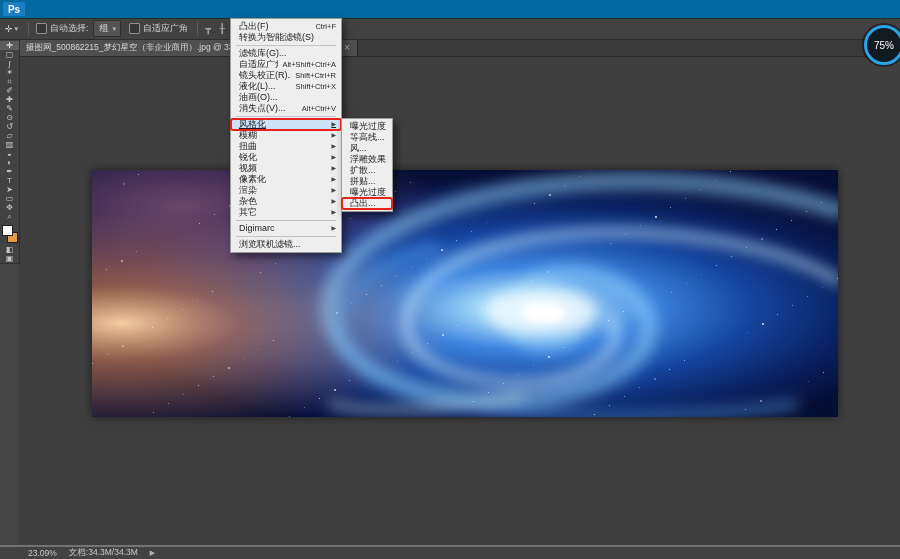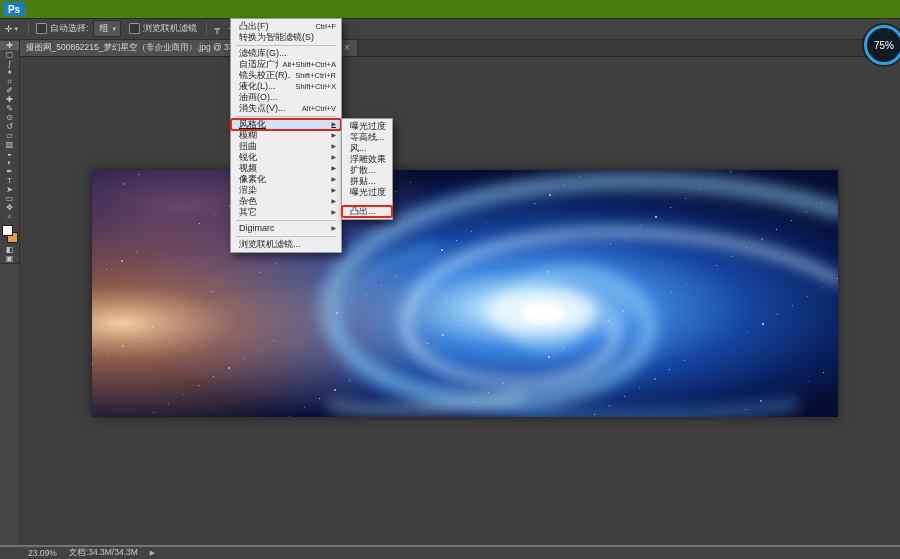--- a/index.html
+++ b/index.html
@@ -1,20 +1,20 @@
 <!DOCTYPE html>
 <html><head>
 <meta charset="utf-8">
 <style>
   html,body{margin:0;padding:0;width:900px;height:559px;overflow:hidden;
     font-family:"Liberation Sans","DejaVu Sans",sans-serif;background:#454545;}
   .screen{position:relative;width:900px;height:559px;background:#454545;overflow:hidden;}
 
   
-  .menubar{position:absolute;top:0;left:0;right:0;height:18px;background:#4d7c0f;
+  .menubar{position:absolute;top:0;left:0;right:0;height:18px;background:#0369a1;
     border-bottom:1px solid #2a2a2a;display:flex;align-items:center;z-index:40;justify-content:space-between;}
   .ps-logo{width:22px;height:14px;margin:0 6px 0 3px;background:#1c7ec2;color:#fff;
     font-size:10px;font-weight:bold;display:flex;align-items:center;justify-content:center;border-radius:1px;}
   .menubar-items{display:flex;height:18px;align-items:center;}
   .menu-item{padding:0 4px;height:16px;line-height:16px;font-size:9px;color:#dcdcdc;cursor:default;white-space:nowrap;}
   .menu-item.open{background:#5e5e5e;}
   .menu-item.annotated{outline:2px solid #e8231a;outline-offset:-1px;border-radius:2px;}
 
   
   .options-bar{position:absolute;top:18px;left:0;right:0;height:21px;background:#424242;
@@ -94,21 +94,21 @@
       <span class="caret">▾</span>
     </div>
     <span class="vsep"></span>
     <span class="checkbox"></span>
     <span class="opt-label">自动选择:</span>
     <div class="select">
       <span>组</span>
       <span class="caret">▾</span>
     </div>
     <span class="checkbox"></span>
-    <span class="opt-label">浏览联机滤镜</span>
+    <span class="opt-label">自适应广角</span>
     <span class="vsep"></span>
     <div class="align-icons">
         <span>┳</span>
         <span>╂</span>
         <span>┻</span>
         <span>┣</span>
         <span>╋</span>
         <span>┫</span>
       </div>
   </div>
@@ -411,21 +411,21 @@
       </div>
       <div class="dd-item">
         <span class="lbl">扩散...</span>
       </div>
       <div class="dd-item">
         <span class="lbl">拼贴...</span>
       </div>
       <div class="dd-item">
         <span class="lbl">曝光过度</span>
       </div>
-      <div class="dd-item annotated" style="outline-color: rgb(232, 35, 26); margin-top: 8px;">
+      <div class="dd-item annotated" style="outline-color: rgb(232, 35, 26);">
         <span class="lbl">凸出...</span>
       </div>
     </div>
 
   <div class="zoom-badge">
     <span>75%</span>
   </div>
 
   <div class="status-bar">
     <span>23.09%</span>

